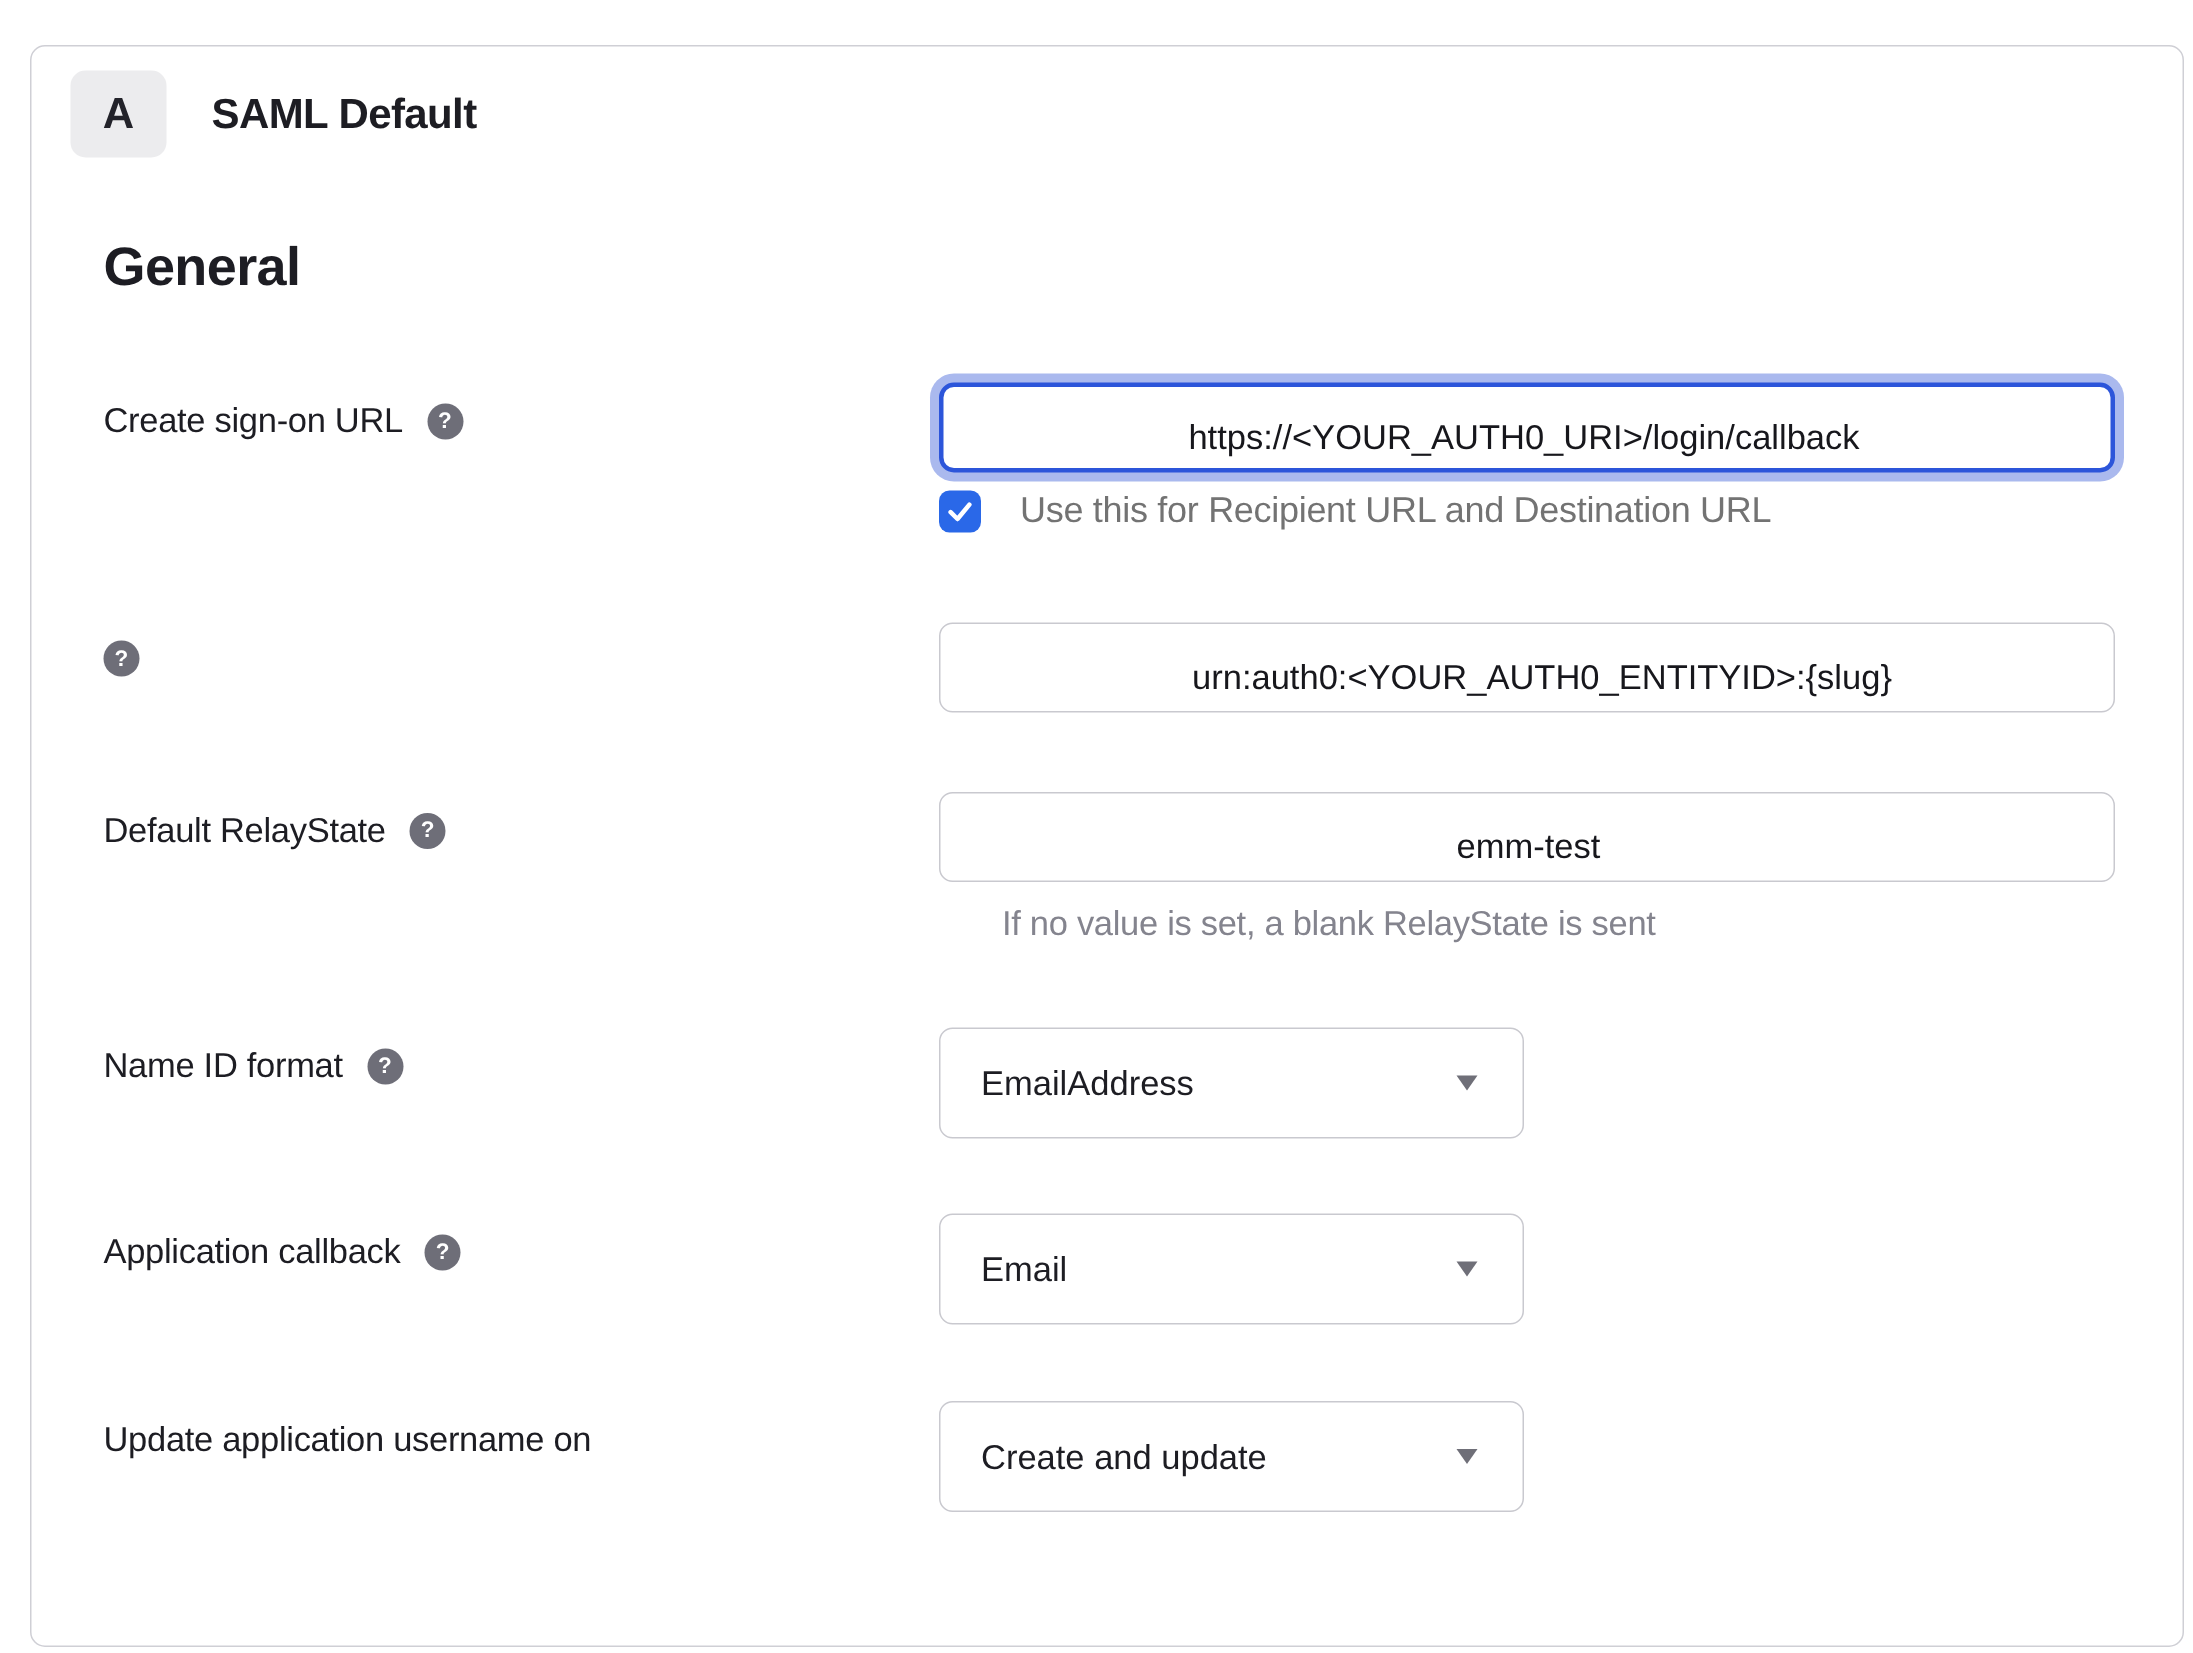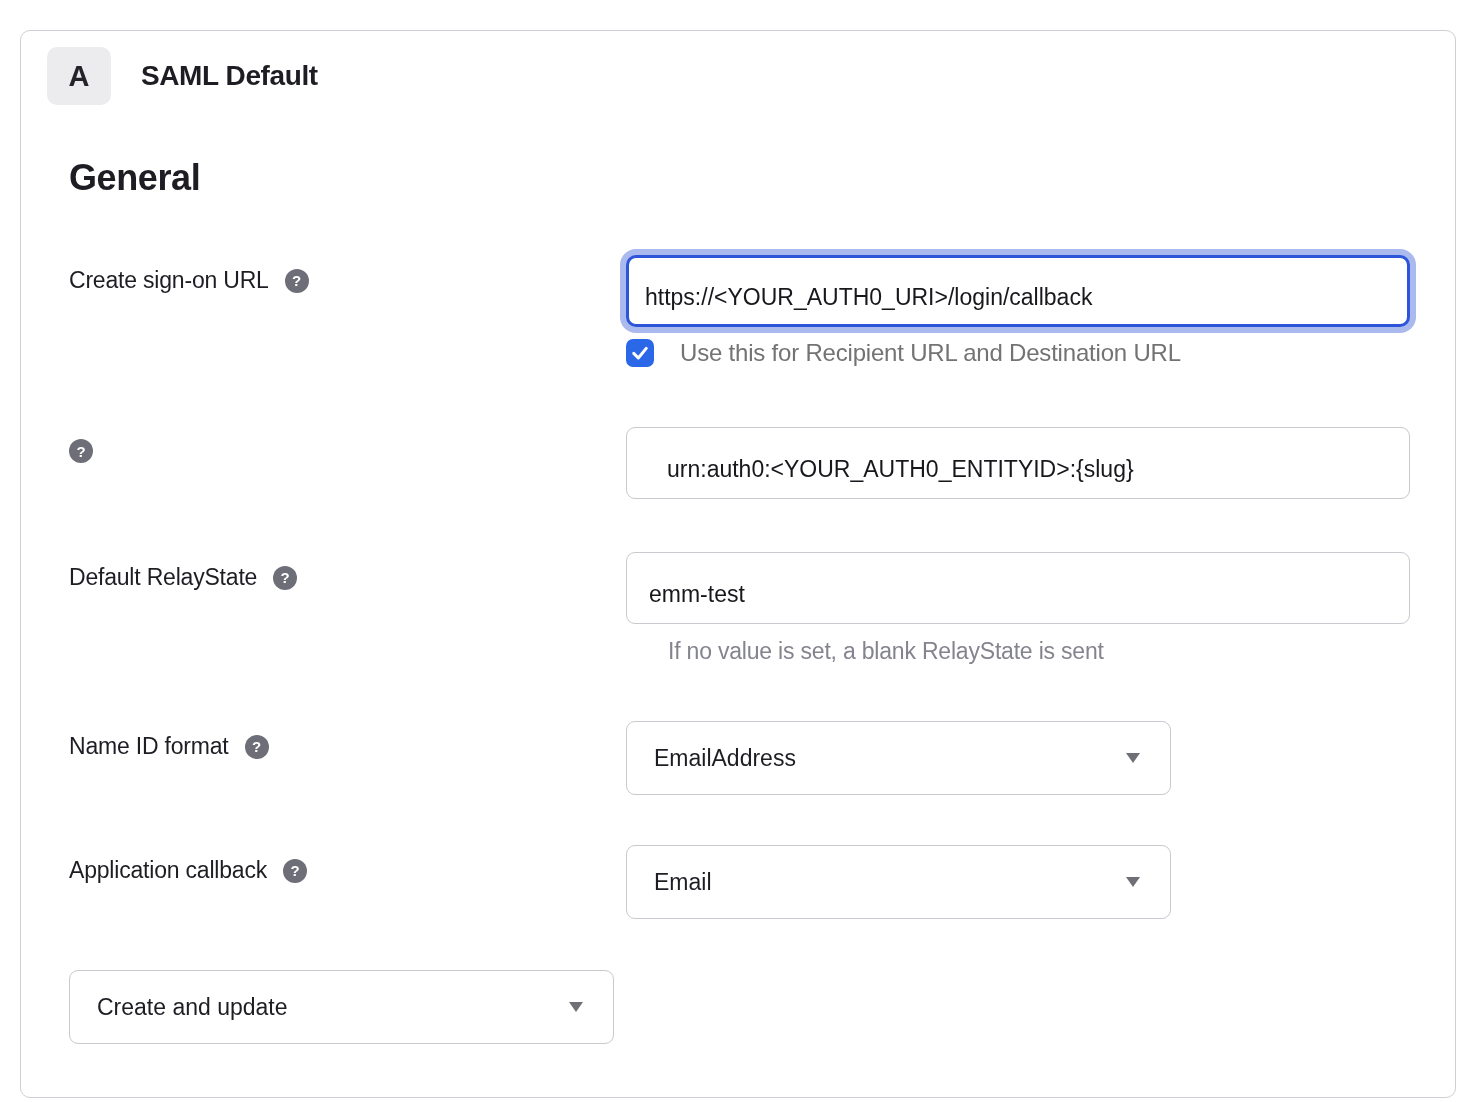--- a/index.html
+++ b/index.html
@@ -54,29 +54,30 @@
     border-radius: 50%;
     background: #6e6e78;
     color: #ffffff;
     font-size: 15px; font-weight: 700;
     display: inline-flex; align-items: center; justify-content: center;
     flex: 0 0 auto;
     cursor: default;
   }
   .control-col { display: flex; flex-direction: column; }
   .text-input {
-    width: 784px; height: 72px;
+    width: 784px; height: 60px;
     border: 1.5px solid #c9c9cf;
     border-radius: 9px;
     font-family: "Liberation Sans", sans-serif;
     font-size: 23px;
     color: #17171c;
     padding: 12px 20px 0 22px;
     background: #ffffff;
     outline: none;
+    text-align: center;
   }
   .text-input.focused {
     border: 3px solid #2c55da;
     border-radius: 10px;
     box-shadow: 0 0 0 6px #aab9ee;
     padding-left: 16px;
   }
   .text-input.indented { padding-left: 40px; }
   .checkbox-row {
     margin-top: 12px;
@@ -93,21 +94,21 @@
   }
   .checkbox-label { font-size: 24px; color: #737373; letter-spacing: -0.2px; }
   .helper-text {
     margin-top: 14px;
     font-size: 23px;
     color: #84848e;
     letter-spacing: -0.2px;
     margin-left: 42px;
   }
   .select-box {
-    width: 545px; height: 74px;
+    width: 390px; height: 74px;
     border: 1.5px solid #c9c9cf;
     border-radius: 9px;
     background: #ffffff;
     display: flex; align-items: center; justify-content: space-between;
     padding: 0 30px 0 27px;
     font-size: 23px;
     color: #1d1d23;
     cursor: pointer;
   }
   .select-arrow {
@@ -207,20 +208,23 @@
       </div>
       <div class="control-col">
         <div class="select-box" role="combobox">
           <span>Email</span>
           <span class="select-arrow"></span>
         </div>
       </div>
     </div>
 
     <div class="form-row row-update">
+      <div class="label-col">
+        <span class="field-label">Update application username on</span>
+      </div>
       <div class="control-col">
         <div class="select-box" role="combobox">
           <span>Create and update</span>
           <span class="select-arrow"></span>
         </div>
       </div>
     </div>
 
   </div>
 </div>

